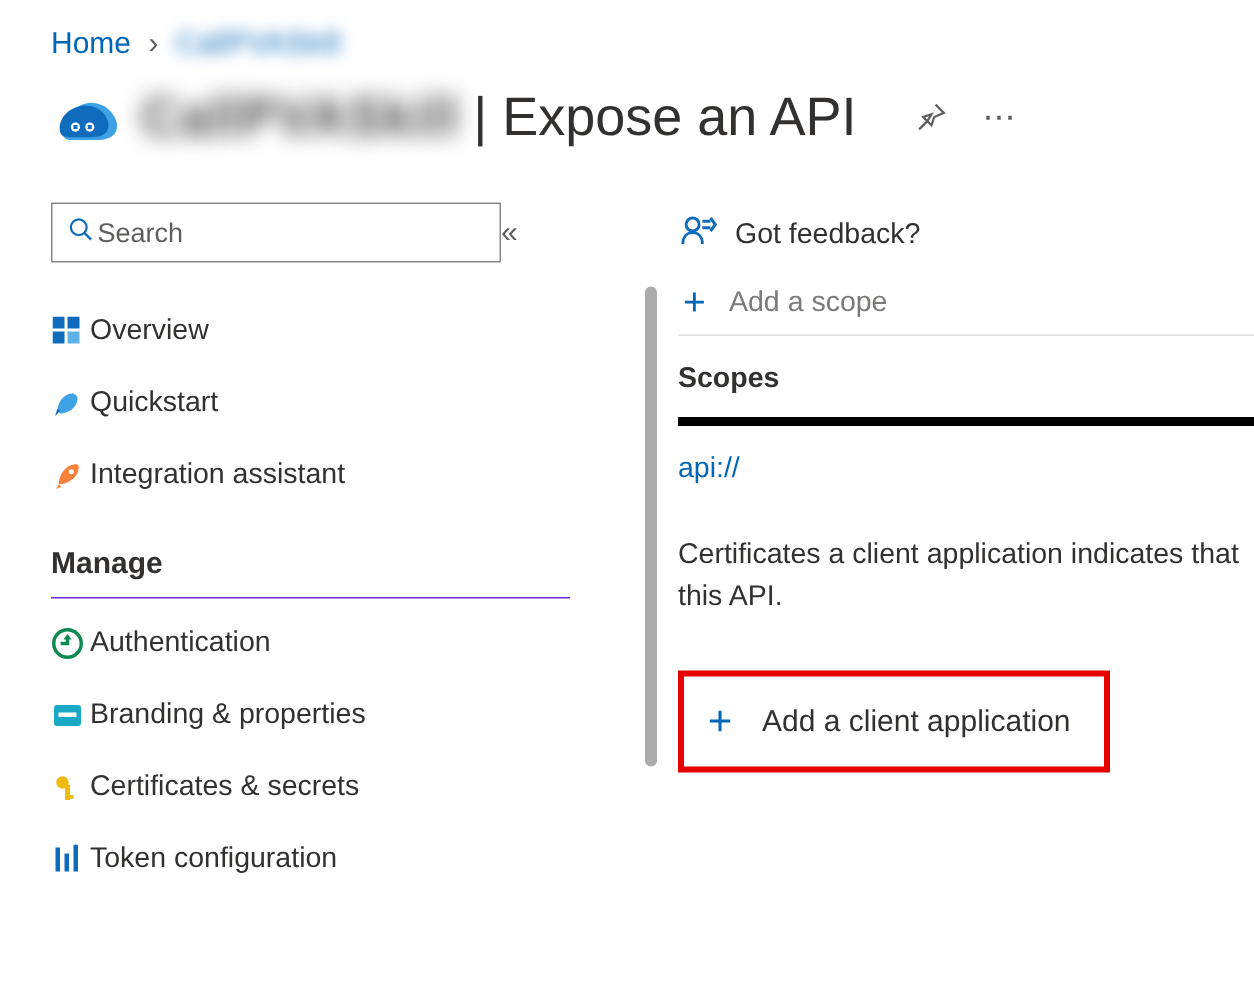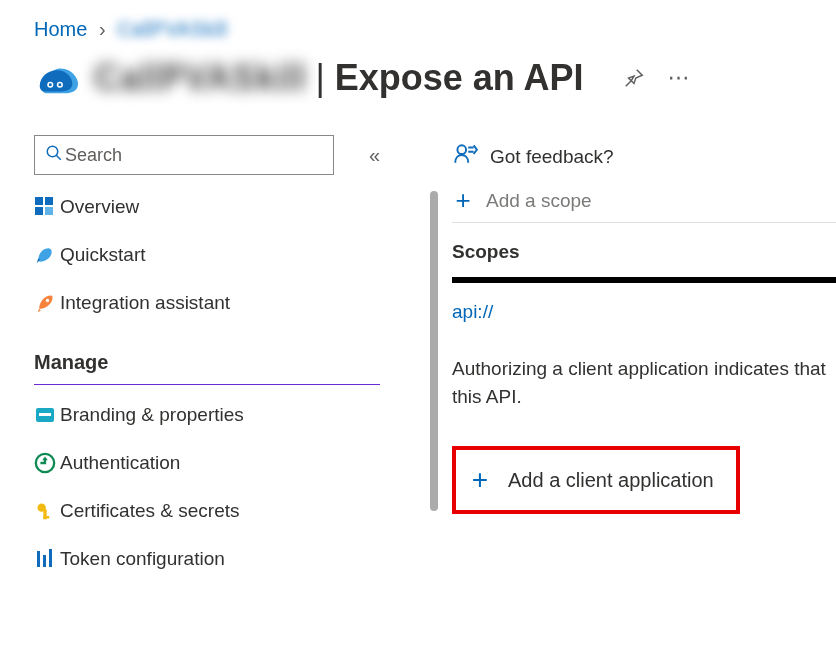--- a/index.html
+++ b/index.html
@@ -31,34 +31,34 @@
   .title-wrap {
     display: flex; align-items: baseline; gap: 0;
     font-size: 36px; font-weight: 600; color: #323130;
     white-space: nowrap;
   }
   .title-blur {
     color: transparent; text-shadow: 0 0 14px #444;
     user-select: none; font-weight: 600;
   }
   .title-sep { font-weight: 400; color: #323130; margin: 0 10px; }
-  .title-main { font-weight: 700; }
+  .title-main { font-weight: 400; }
   .pin-btn, .more-btn {
     width: 32px; height: 32px; display: inline-flex;
     align-items: center; justify-content: center;
     cursor: pointer; color: #605e5c; font-size: 22px;
   }
   .pin-btn { margin-left: 20px; }
   .more-btn { letter-spacing: 2px; }
 
   .body-row { display: flex; position: relative; }
 
   
   .sidebar { width: 350px; flex: 0 0 350px; position: relative; }
-  .search-row { display: flex; align-items: center; gap: 35px; margin-bottom: 8px; }
+  .search-row { display: flex; align-items: center; gap: 0; margin-bottom: 22px; }
   .search-box {
     display: flex; align-items: center;
     width: 300px; height: 40px;
     border: 1px solid #8a8886;
     padding: 0 10px;
   }
   .search-box input {
     border: none; outline: none; flex: 1;
     font-size: 18px; color: #323130;
     background: transparent;
@@ -228,36 +228,36 @@
               <path d="M5 19 L3 23 L7 21 Z" fill="#f7823c"></path>
             </svg>
           </span>
           <span>Integration assistant</span>
         </div>
 
         <div class="section-header">Manage</div>
 
         <div class="nav-item">
           <span class="nav-icon">
-            <svg width="20" height="20" viewBox="0 0 20 20">
-              <rect x="1" y="3" width="18" height="14" rx="2" fill="#1ba8c4"></rect>
-              <rect x="4" y="8" width="12" height="3" fill="#fff"></rect>
-            </svg>
-          </span>
-          <span>Branding &amp; properties</span>
-        </div>
-        <div class="nav-item">
-          <span class="nav-icon">
             <svg width="22" height="22" viewBox="0 0 24 24">
               <circle cx="12" cy="12" r="10" fill="none" stroke="#0d8a52" stroke-width="2.5"></circle>
               <path d="M7 12 L12 12 L12 7" fill="none" stroke="#0d8a52" stroke-width="2.5"></path>
               <polygon points="12,5 9,9 15,9" fill="#0d8a52"></polygon>
             </svg>
           </span>
           <span>Authentication</span>
+        </div>
+        <div class="nav-item">
+          <span class="nav-icon">
+            <svg width="20" height="20" viewBox="0 0 20 20">
+              <rect x="1" y="3" width="18" height="14" rx="2" fill="#1ba8c4"></rect>
+              <rect x="4" y="8" width="12" height="3" fill="#fff"></rect>
+            </svg>
+          </span>
+          <span>Branding &amp; properties</span>
         </div>
         <div class="nav-item">
           <span class="nav-icon">
             <svg width="20" height="20" viewBox="0 0 24 24">
               <circle cx="8" cy="8" r="5" fill="#f2b90f"></circle>
               <rect x="10" y="10" width="4" height="12" fill="#f2b90f"></rect>
               <rect x="10" y="18" width="7" height="3" fill="#f2b90f"></rect>
             </svg>
           </span>
           <span>Certificates &amp; secrets</span>
@@ -294,21 +294,21 @@
 
       <div class="cutoff-add-scope">
         <span class="plus">+</span>
         <span>Add a scope</span>
       </div>
 
       <div class="scopes-label">Scopes</div>
 
       <span class="scope-link">api://</span>
 
-      <div class="section-desc">Authorizing a client application indicates that this API.</div>
+      <div class="section-desc">Certificates a client application indicates that this API.</div>
 
       <div class="add-client-box">
         <span class="plus">+</span>
         <span>Add a client application</span>
       </div>
     </div>
 
   </div>
 </div>
 

